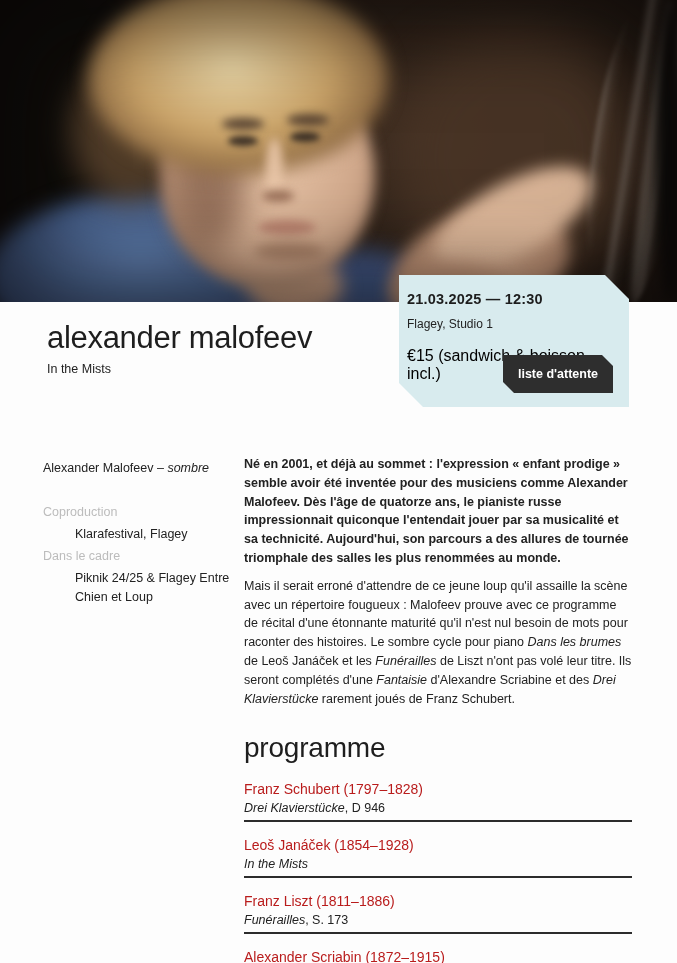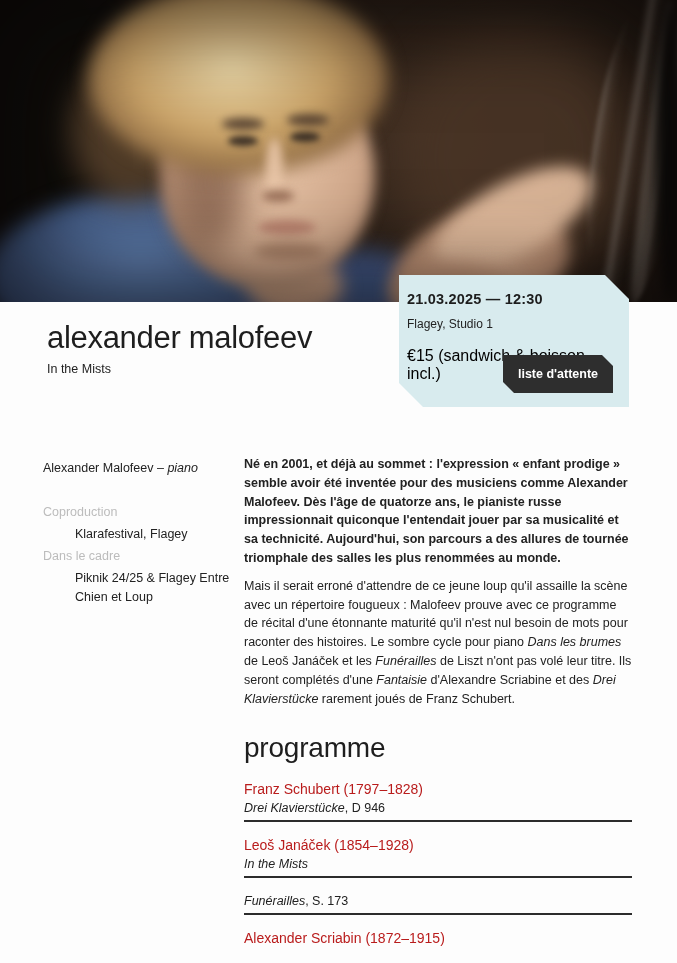--- a/index.html
+++ b/index.html
@@ -122,21 +122,21 @@
     <div class="info-price">€15 (sandwich &amp; boisson incl.)</div>
     <button class="waitlist-btn">liste d'attente</button>
   </div>
 
   <div class="title-block">
     <h1 class="page-title">alexander malofeev</h1>
     <div class="page-subtitle">In the Mists</div>
   </div>
 
   <aside class="sidebar">
-    <div class="sb-performer"><span>Alexander Malofeev – </span><span class="it">piano</span></div>
+    <div class="sb-performer"><span>Alexander Malofeev – </span><span class="it">sombre</span></div>
     <div class="sb-label">Coproduction</div>
     <div class="sb-value">Klarafestival, Flagey</div>
     <div class="sb-label">Dans le cadre</div>
     <div class="sb-value">Piknik 24/25 &amp; Flagey Entre Chien et Loup</div>
   </aside>
 
   <main class="main-col">
     <p class="para1"><span>Né en 2001, et déjà au sommet : l'expression « enfant prodige » semble avoir été inventée pour des musiciens comme Alexander Malofeev. Dès l'âge de quatorze ans, le pianiste russe impressionnait quiconque l'entendait jouer par sa musicalité et sa technicité. Aujourd'hui, son parcours a des allures de tournée triomphale des salles les plus renommées au monde.</span></p>
     <p class="para2"><span>Mais il serait erroné d'attendre de ce jeune loup qu'il assaille la scène avec un répertoire fougueux : Malofeev prouve avec ce programme de récital d'une étonnante maturité qu'il n'est nul besoin de mots pour raconter des histoires. Le sombre cycle pour piano </span><span class="it">Dans les brumes</span><span> de Leoš Janáček et les </span><span class="it">Funérailles</span><span> de Liszt n'ont pas volé leur titre. Ils seront complétés d'une </span><span class="it">Fantaisie</span><span> d'Alexandre Scriabine et des </span><span class="it">Drei Klavierstücke</span><span> rarement joués de Franz Schubert.</span></p>
 
@@ -147,20 +147,21 @@
         <div class="work-composer">Franz Schubert (1797–1828)</div>
         <div class="work-title"><span class="it">Drei Klavierstücke</span><span>, D 946</span></div>
         <div class="work-divider"></div>
       </div>
       <div class="work">
         <div class="work-composer">Leoš Janáček (1854–1928)</div>
         <div class="work-title"><span class="it">In the Mists</span><span></span></div>
         <div class="work-divider"></div>
       </div>
       <div class="work">
+        <div class="work-composer">Franz Liszt (1811–1886)</div>
         <div class="work-title"><span class="it">Funérailles</span><span>, S. 173</span></div>
         <div class="work-divider"></div>
       </div>
       <div class="work">
         <div class="work-composer">Alexander Scriabin (1872–1915)</div>
 
       </div>
     </div>
   </main>
 

